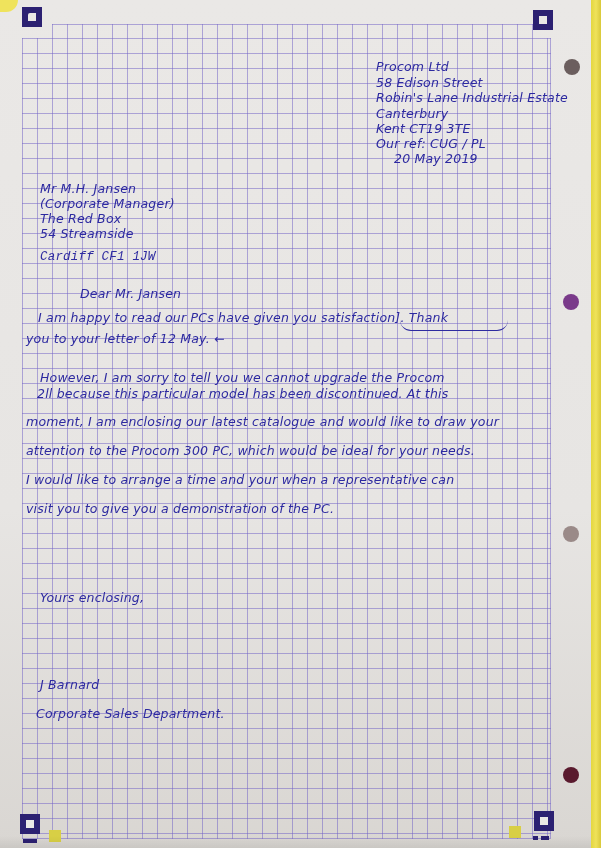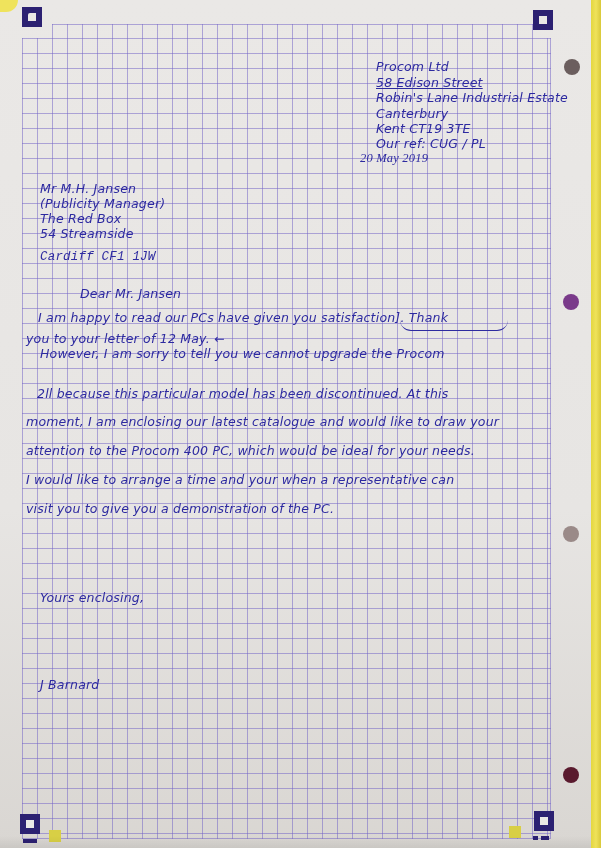--- a/index.html
+++ b/index.html
@@ -92,50 +92,51 @@
   <div class="yellow-square" style="left:49px; top:830px;"></div>
   <div class="yellow-square" style="left:509px; top:826px;"></div>
 
   <div class="hole" style="left:564px; top:59px; background:#6b5e5e;"></div>
   <div class="hole" style="left:563px; top:294px; background:#7a3a8a;"></div>
   <div class="hole" style="left:563px; top:526px; background:#9a8a88;"></div>
   <div class="hole" style="left:563px; top:767px; background:#5a1a2e;"></div>
 
   <div>
     <div class="hw" style="left:376px; top:59px;">Procom Ltd</div>
-    <div class="hw" style="left:376px; top:75px;text-decoration:underline;">58 Edison Street</div>
+    <div class="hw" style="left:376px; top:75px;">58 Edison Street</div>
     <div class="hw" style="left:376px; top:90px;">Robin's Lane Industrial Estate</div>
     <div class="hw" style="left:376px; top:106px;">Canterbury</div>
     <div class="hw" style="left:376px; top:121px;">Kent CT19 3TE</div>
     <div class="hw" style="left:376px; top:136px;">Our ref: CUG / PL</div>
-    <div class="hw" style="left:360px; top:151px;font-family:Liberation Serif, serif;">20 May 2019</div>
+    <div class="hw" style="left:394px; top:151px;">20 May 2019</div>
   </div>
 
   <div>
     <div class="hw" style="left:40px; top:181px;">Mr M.H. Jansen</div>
-    <div class="hw" style="left:40px; top:196px;">(Publicity Manager)</div>
+    <div class="hw" style="left:40px; top:196px;">(Corporate Manager)</div>
     <div class="hw" style="left:40px; top:211px;">The Red Box</div>
     <div class="hw" style="left:40px; top:226px;">54 Streamside</div>
     <div class="hw" style="left:40px; top:250px;font-family:Liberation Mono, monospace;">Cardiff CF1 1JW</div>
   </div>
 
   <div class="hw" style="left:54px; top:286px;margin-left:26px;">Dear Mr. Jansen</div>
 
   <div>
     <div class="hw" style="left:38px; top:310px;">I am happy to read our PCs have given you satisfaction]. Thank</div>
     <div class="hw" style="left:26px; top:331px;">you to your letter of 12 May. ←</div>
     <div class="underline-loop"></div>
-    <div class="hw" style="left:40px; top:346px;">However, I am sorry to tell you we cannot upgrade the Procom</div>
+    <div class="hw" style="left:40px; top:370px;">However, I am sorry to tell you we cannot upgrade the Procom</div>
     <div class="hw" style="left:26px; top:386px;margin-left:11px;">2ll because this particular model has been discontinued. At this</div>
     <div class="hw" style="left:26px; top:414px;">moment, I am enclosing our latest catalogue and would like to draw your</div>
-    <div class="hw" style="left:26px; top:443px;">attention to the Procom 400 PC, which would be ideal for your needs.</div>
+    <div class="hw" style="left:26px; top:443px;">attention to the Procom 300 PC, which would be ideal for your needs.</div>
     <div class="hw" style="left:26px; top:472px;">I would like to arrange a time and your when a representative can</div>
     <div class="hw" style="left:26px; top:501px;">visit you to give you a demonstration of the PC.</div>
   </div>
 
   <div class="hw" style="left:40px; top:590px;">Yours enclosing,</div>
 
 
   <div class="hw" style="left:40px; top:677px;">J Barnard</div>
+  <div class="hw" style="left:36px; top:706px;">Corporate Sales Department.</div>
 
   <div class="shadow-bottom"></div>
 </div>
 <div class="yellow-edge"></div>
 
 </body></html>

